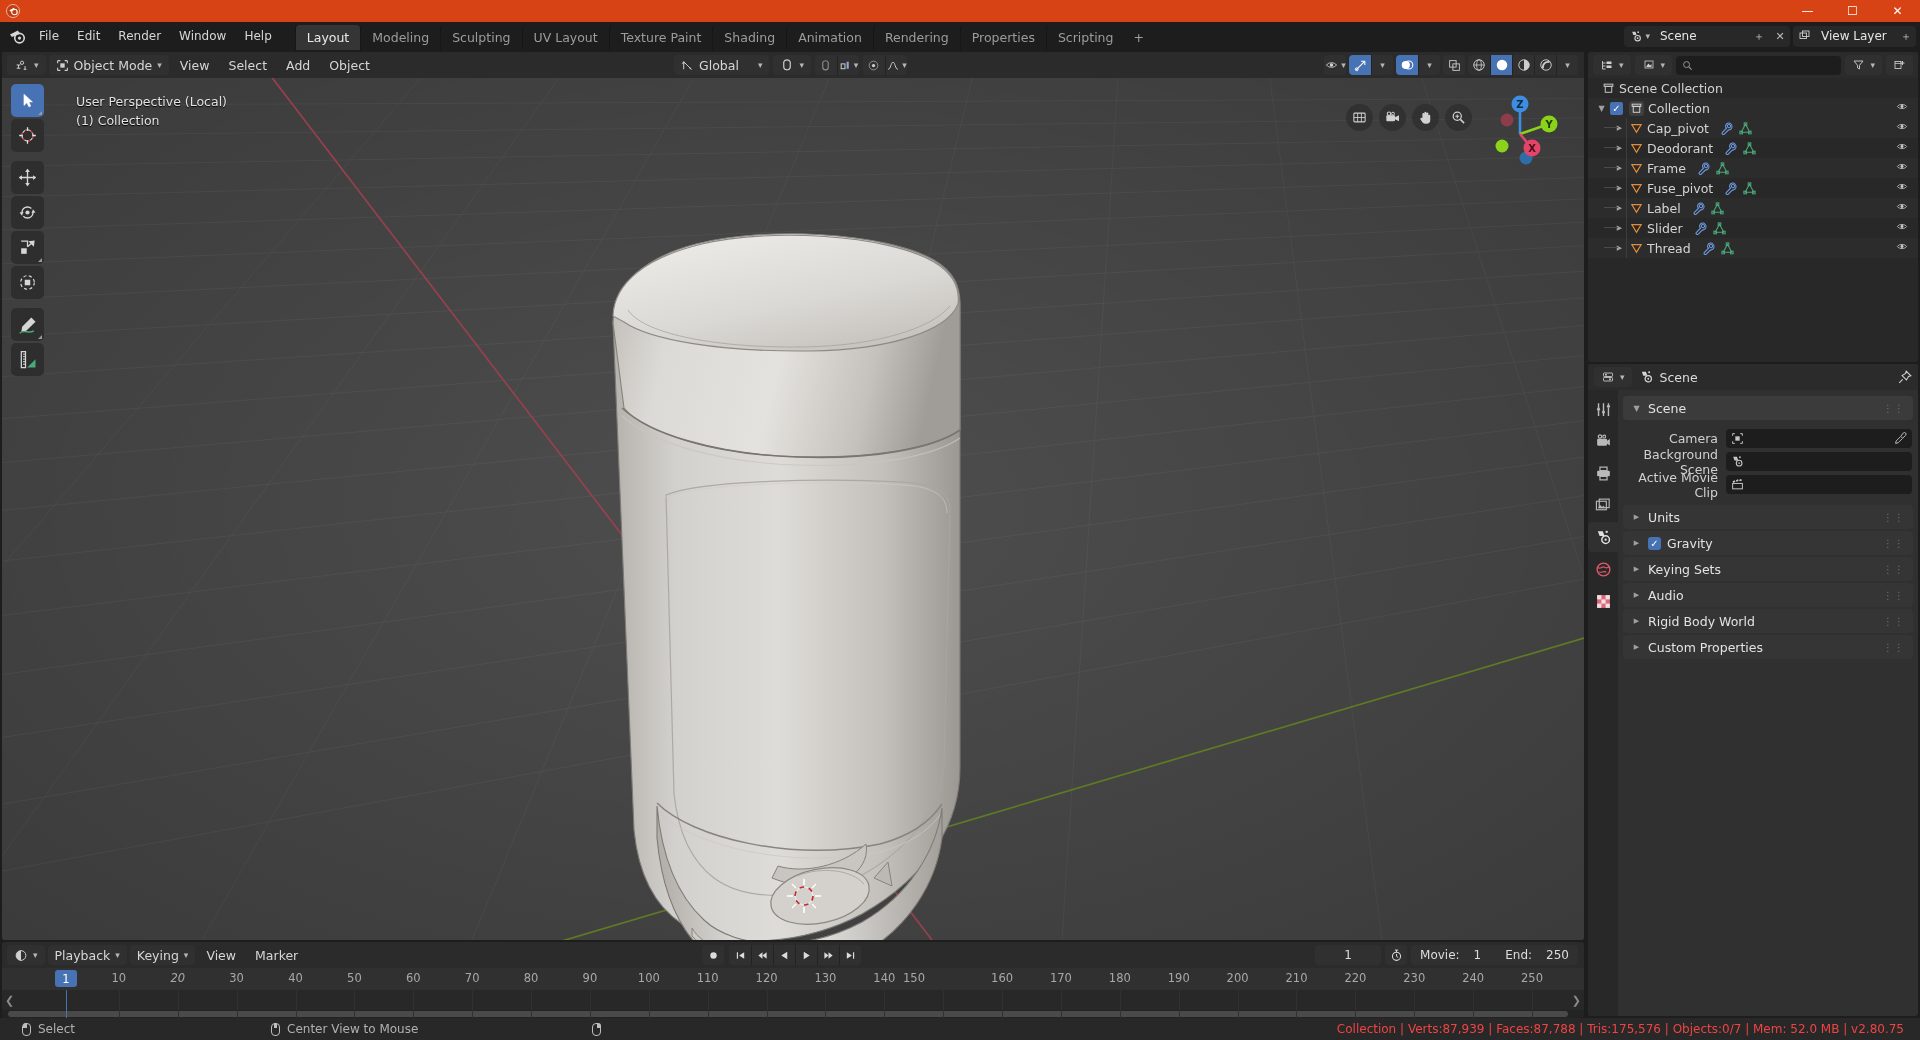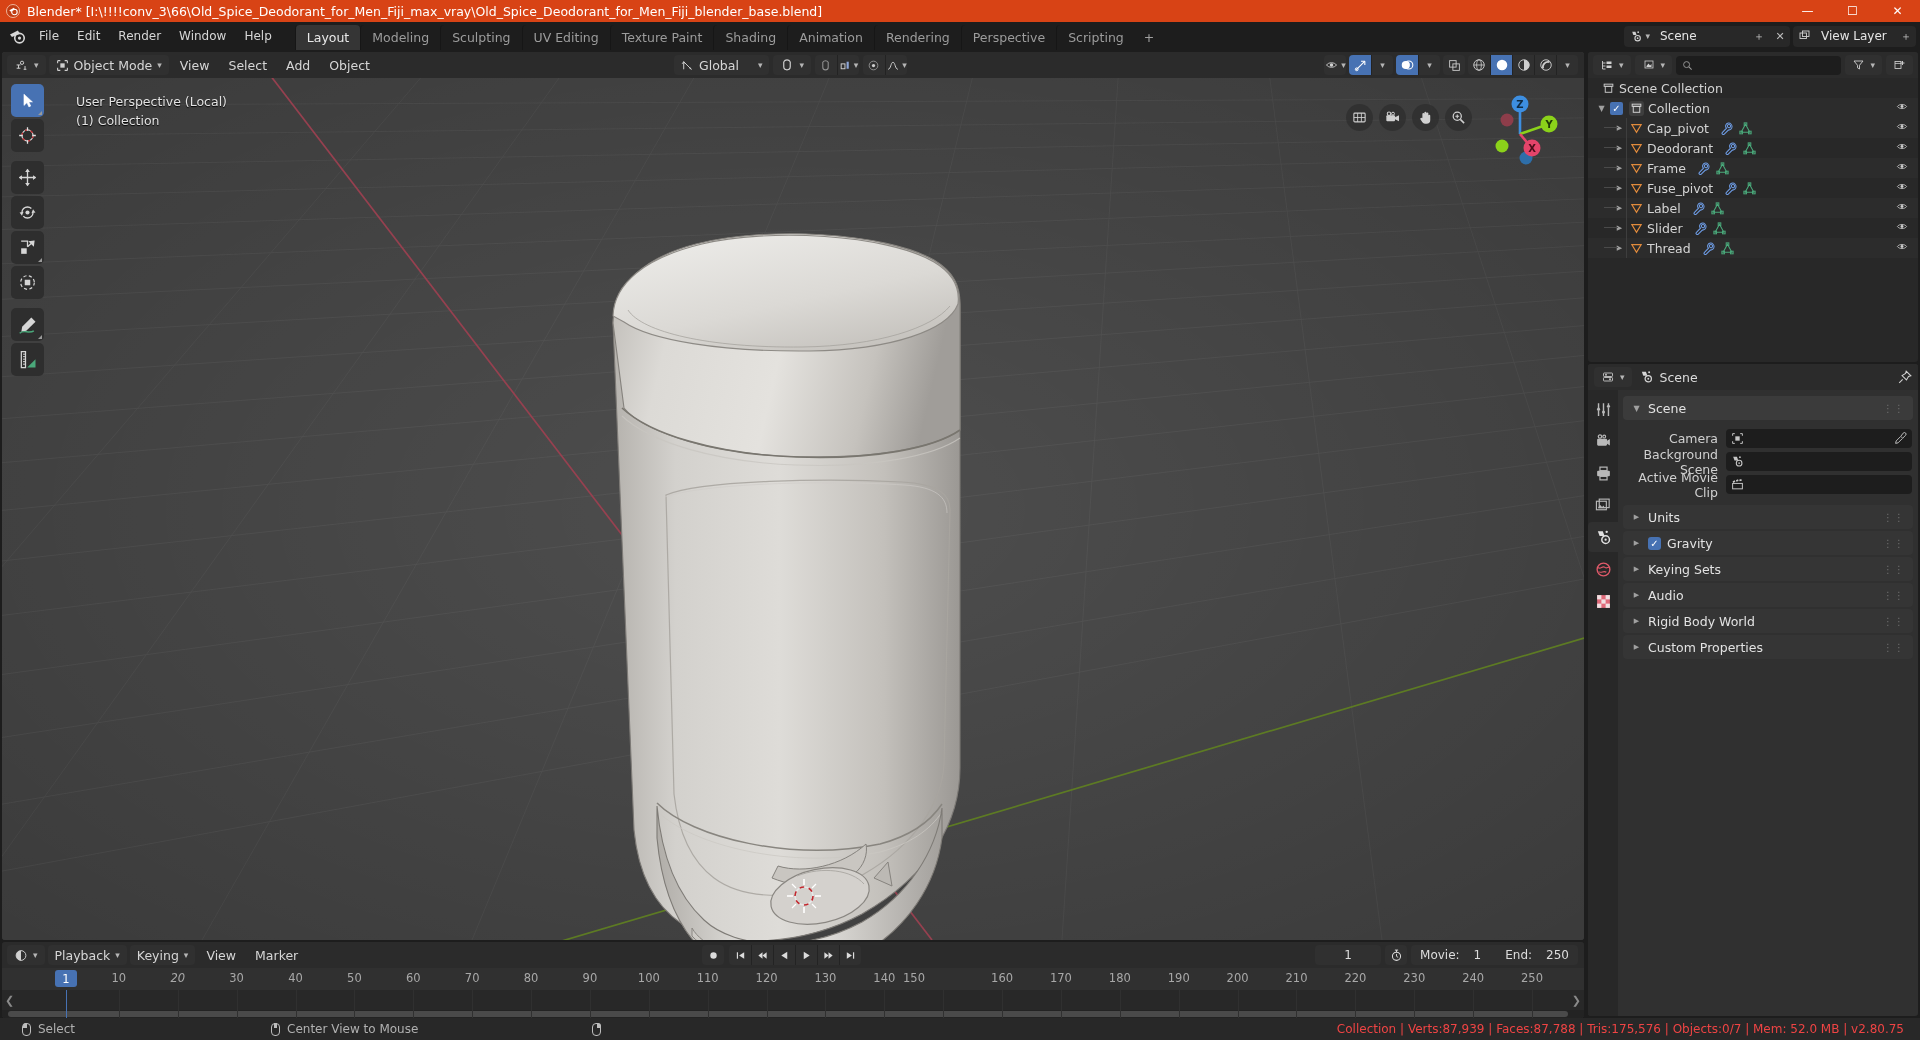--- a/index.html
+++ b/index.html
@@ -199,21 +199,20 @@
 
 <div id="app">
 
   <div class="titlebar">
     <div class="tb-icon">
       <svg width="11" height="11" viewBox="0 0 24 24">
           <circle cx="14" cy="13" r="6" fill="none" stroke="#fff" stroke-width="2.4"></circle>
           <path d="M3 9 L13 4 L15 8 L5 12 Z" fill="#fff"></path>
         </svg>
     </div>
-    <div class="tb-text">Blender* [I:\!!!!conv_3\66\Old_Spice_Deodorant_for_Men_Fiji_max_vray\Old_Spice_Deodorant_for_Men_Fiji_blender_base.blend]</div>
     <div class="win-btns">
       <div class="win-btn">—</div>
       <div class="win-btn">☐</div>
       <div class="win-btn close">✕</div>
     </div>
   </div>
 
   <div class="topbar">
     <div class="blender-logo">
       <svg width="19" height="19" viewBox="0 0 24 24">
@@ -225,26 +224,26 @@
     <div class="menu-item">File</div>
     <div class="menu-item">Edit</div>
     <div class="menu-item">Render</div>
     <div class="menu-item">Window</div>
     <div class="menu-item">Help</div>
 
     <div class="ws-tabs">
       <div class="ws-tab active">Layout</div>
       <div class="ws-tab">Modeling</div>
       <div class="ws-tab">Sculpting</div>
-      <div class="ws-tab">UV Editing</div>
+      <div class="ws-tab">UV Layout</div>
       <div class="ws-tab">Texture Paint</div>
       <div class="ws-tab">Shading</div>
       <div class="ws-tab">Animation</div>
       <div class="ws-tab">Rendering</div>
-      <div class="ws-tab">Perspective</div>
+      <div class="ws-tab">Properties</div>
       <div class="ws-tab">Scripting</div>
       <div class="ws-tab plus">+</div>
     </div>
 
     <div class="topbar-right">
       <div class="idblk">
         <div class="pre">
           <svg width="14" height="13" viewBox="0 0 24 24">
               <path d="M5 3 L11 3 L13 9 L7 9 Z" fill="#d0d0d0"></path>
               <circle cx="15" cy="15" r="5" fill="none" stroke="#d0d0d0" stroke-width="2"></circle>

